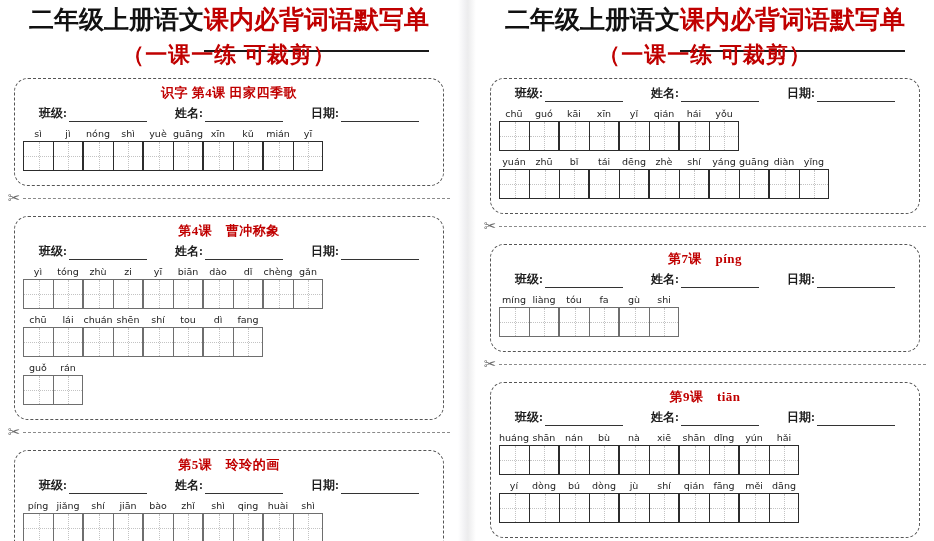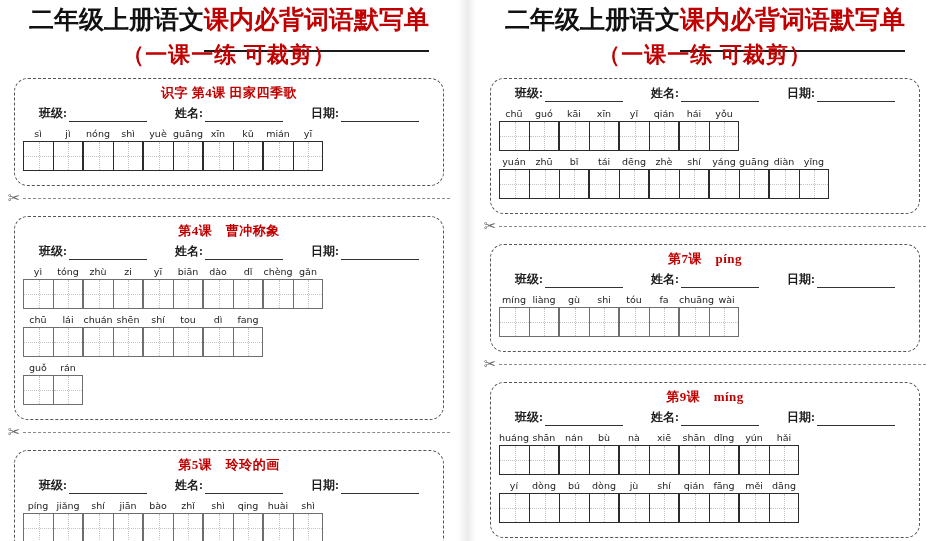--- a/index.html
+++ b/index.html
@@ -526,56 +526,46 @@
                 <span>míng</span>
                 <span>liàng</span>
               </div>
               <div class="cells">
                 <div class="cell"></div>
                 <div class="cell"></div>
               </div>
             </div>
             <div class="word">
               <div class="pinyin">
+                <span>tóu</span>
+                <span>fa</span>
+              </div>
+              <div class="cells">
+                <div class="cell"></div>
+                <div class="cell"></div>
+              </div>
+            </div>
+            <div class="word">
+              <div class="pinyin">
                 <span>gù</span>
                 <span>shi</span>
-              </div>
-              <div class="cells">
-                <div class="cell"></div>
-                <div class="cell"></div>
-              </div>
-            </div>
-            <div class="word">
-              <div class="pinyin">
-                <span>tóu</span>
-                <span>fa</span>
-              </div>
-              <div class="cells">
-                <div class="cell"></div>
-                <div class="cell"></div>
-              </div>
-            </div>
-            <div class="word">
-              <div class="pinyin">
-                <span>chuāng</span>
-                <span>wài</span>
               </div>
               <div class="cells">
                 <div class="cell"></div>
                 <div class="cell"></div>
               </div>
             </div>
           </div>
         </div>
         <div class="cutline">
           <span class="scissors">✂</span>
           <div class="dashes"></div>
         </div>
         <div class="card dark">
-          <div class="card-title">第9课　míng</div>
+          <div class="card-title">第9课　tiān</div>
           <div class="meta-row">
             <div class="meta">
               <span class="lbl">班级:</span>
               <span class="blank"></span>
             </div>
             <div class="meta">
               <span class="lbl">姓名:</span>
               <span class="blank"></span>
             </div>
             <div class="meta">

